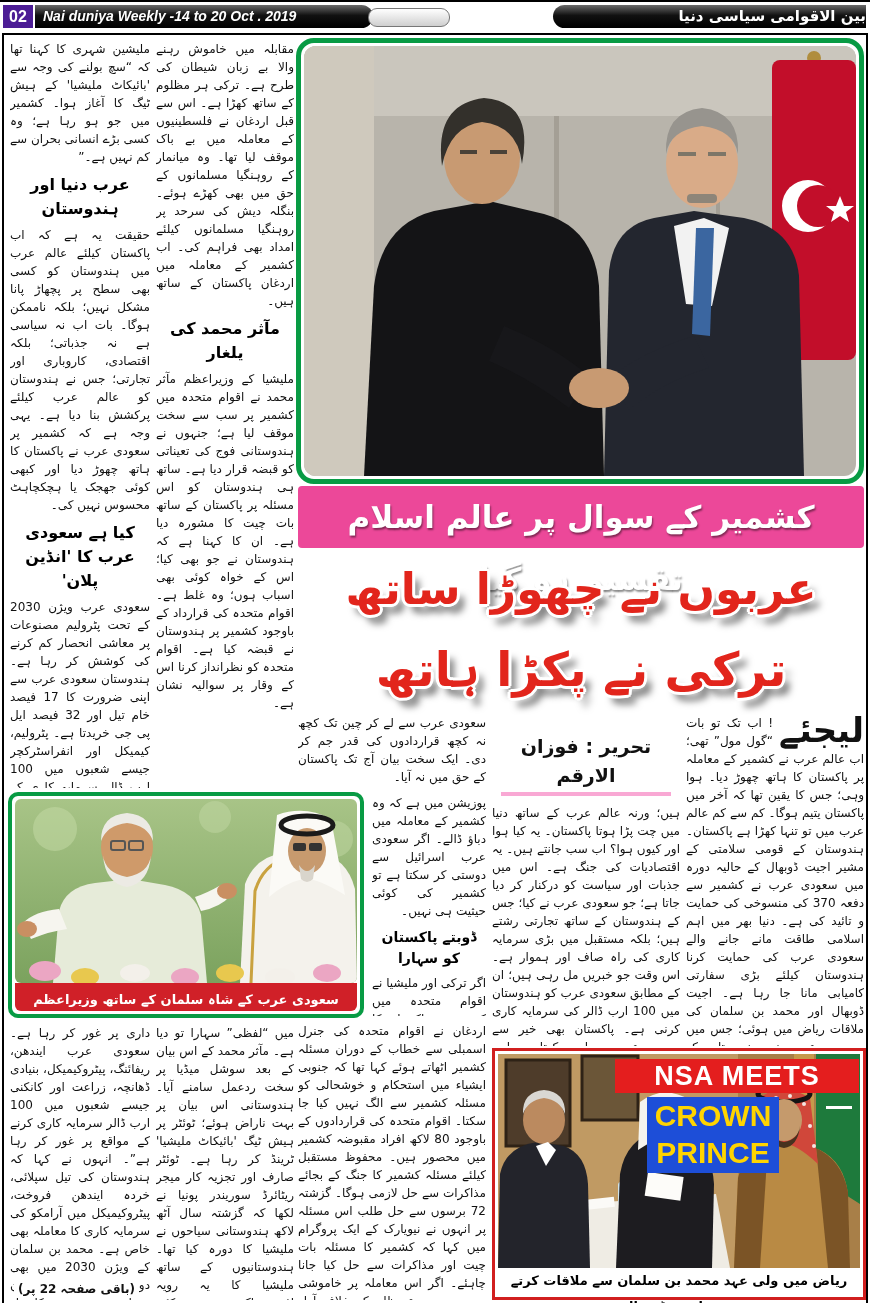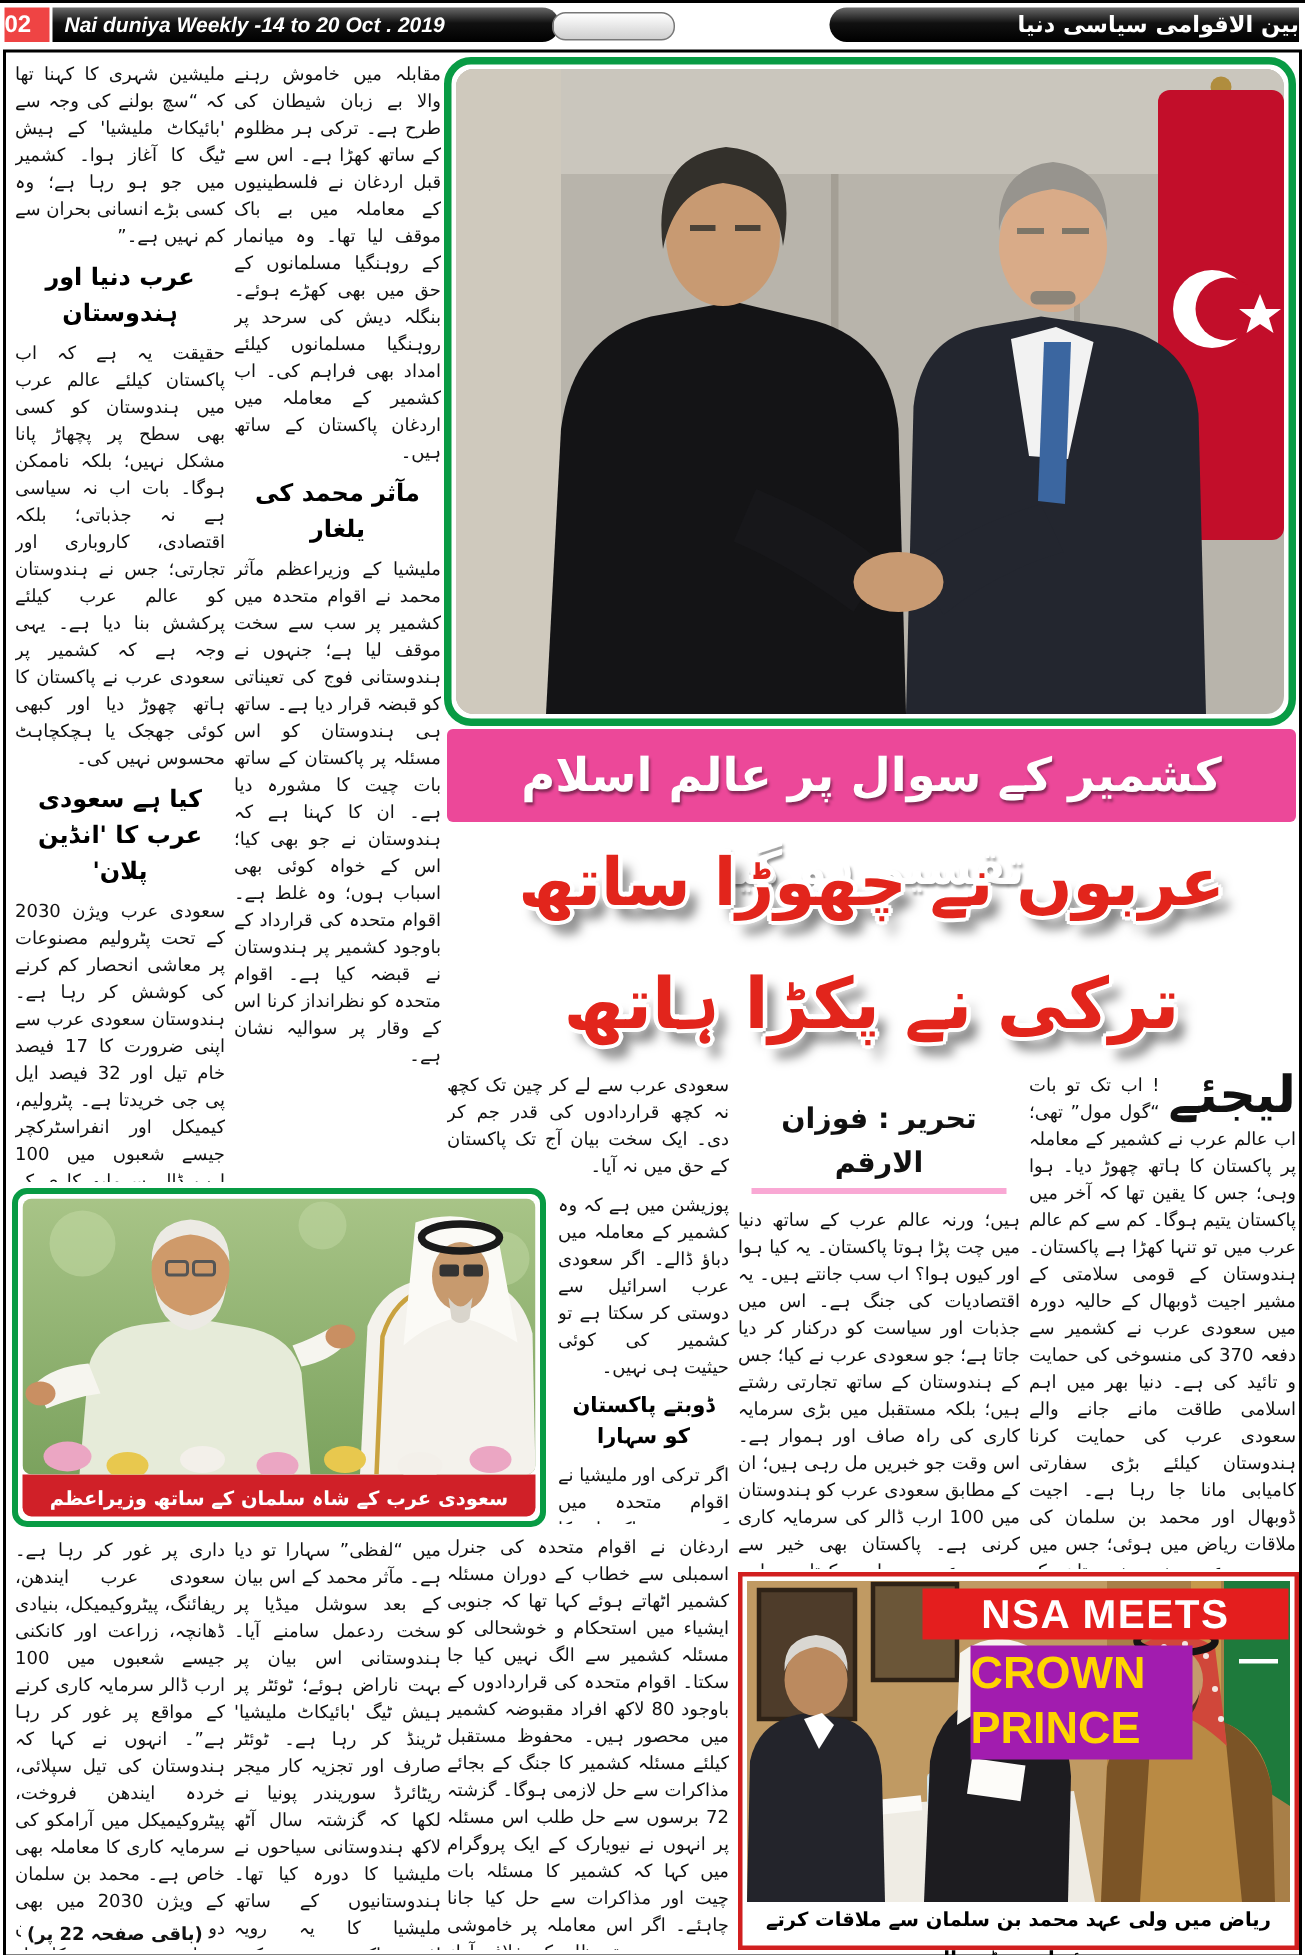--- a/index.html
+++ b/index.html
@@ -1,21 +1,21 @@
 <!DOCTYPE html>
 <html lang="ur"><head>
 <meta charset="utf-8">
 <style>
   html,body{margin:0;padding:0;background:#e9e9e9;}
   #page{position:relative;width:870px;height:1303px;background:#fff;margin:0 auto;
         font-family:"DejaVu Sans",sans-serif;overflow:hidden;border-top:2px solid #000;}
   
   #hdr{position:absolute;left:0;top:0;width:870px;height:30px;background:#fff;}
-  .pgnum{position:absolute;left:3px;top:3px;width:30px;height:23px;background:#ef4444;color:#fff;
-         font:bold 16px "Liberation Sans",sans-serif;text-align:left;line-height:23px;}
+  .pgnum{position:absolute;left:3px;top:3px;width:30px;height:23px;background:#4c1d95;color:#fff;
+         font:bold 16px "Liberation Sans",sans-serif;text-align:center;line-height:23px;}
   .mast{position:absolute;left:35px;top:3px;width:330px;height:23px;
         background:linear-gradient(#6a6a6a,#111 45%,#000);border-radius:0 12px 12px 0;
         color:#fff;font:italic bold 14px "Liberation Sans",sans-serif;line-height:23px;padding-left:8px;}
   .mast-tail{position:absolute;left:368px;top:6px;width:80px;height:17px;border:1px solid #777;
         border-radius:9px;background:linear-gradient(#fff,#cfcfcf);}
   .section-bar{position:absolute;left:553px;top:3px;width:313px;height:23px;
         background:linear-gradient(#6a6a6a,#111 45%,#000);border-radius:12px 0 0 12px;
         color:#fff;font-weight:bold;font-size:15px;line-height:23px;text-align:right;direction:rtl;}
   
   #frame{position:absolute;left:2px;top:31px;width:862px;height:1268px;border:2px solid #000;}
@@ -39,22 +39,22 @@
   #modiphoto svg{width:342px;height:184px;border-radius:6px;display:block;}
   .modicaption{height:28px;background:#d02028;color:#fff;font-size:13px;font-weight:bold;
                text-align:center;line-height:34px;direction:rtl;border-radius:0 0 6px 6px;}
   #nsaphoto{left:492px;top:1046px;width:374px;height:252px;border:3px solid #d11f1f;padding:3px;}
   #nsaphoto svg{width:362px;height:214px;display:block;}
   .nsacaption{height:26px;color:#000;font-size:13px;font-weight:bold;text-align:center;
               line-height:26px;direction:rtl;background:#fff;}
   .nsabanner{position:absolute;left:120px;top:8px;width:244px;height:34px;background:#e41e1e;
              color:#fff;font:bold 27px "Liberation Sans",sans-serif;text-align:center;line-height:34px;
              letter-spacing:1px;}
-  .crownbadge{position:absolute;left:152px;top:46px;width:148px;height:76px;background:#a21caf;
-              color:#ffd400;font:bold 30px "Liberation Sans",sans-serif;line-height:37px;}
+  .crownbadge{position:absolute;left:152px;top:46px;width:132px;height:76px;background:#1d4ed8;
+              color:#ffd400;font:bold 30px "Liberation Sans",sans-serif;text-align:center;line-height:37px;}
   
   #kicker{position:absolute;left:298px;top:484px;width:566px;height:62px;background:#ec4899;
           color:#fff;font-size:31px;font-weight:bold;text-align:center;line-height:62px;
           direction:rtl;border-radius:4px;text-shadow:1px 2px 2px rgba(0,0,0,.45);}
   .redline{position:absolute;left:298px;width:566px;color:#e2251c;font-weight:bold;
            text-align:center;direction:rtl;white-space:nowrap;
            text-shadow:-2px -2px 0 #fff,2px -2px 0 #fff,-2px 2px 0 #fff,2px 2px 0 #fff,
                        0 -3px 0 #fff,0 3px 0 #fff,-3px 0 0 #fff,3px 0 0 #fff,
                        7px 9px 7px rgba(0,0,0,.5);}
   #red1{top:548px;font-size:44px;line-height:78px;}

